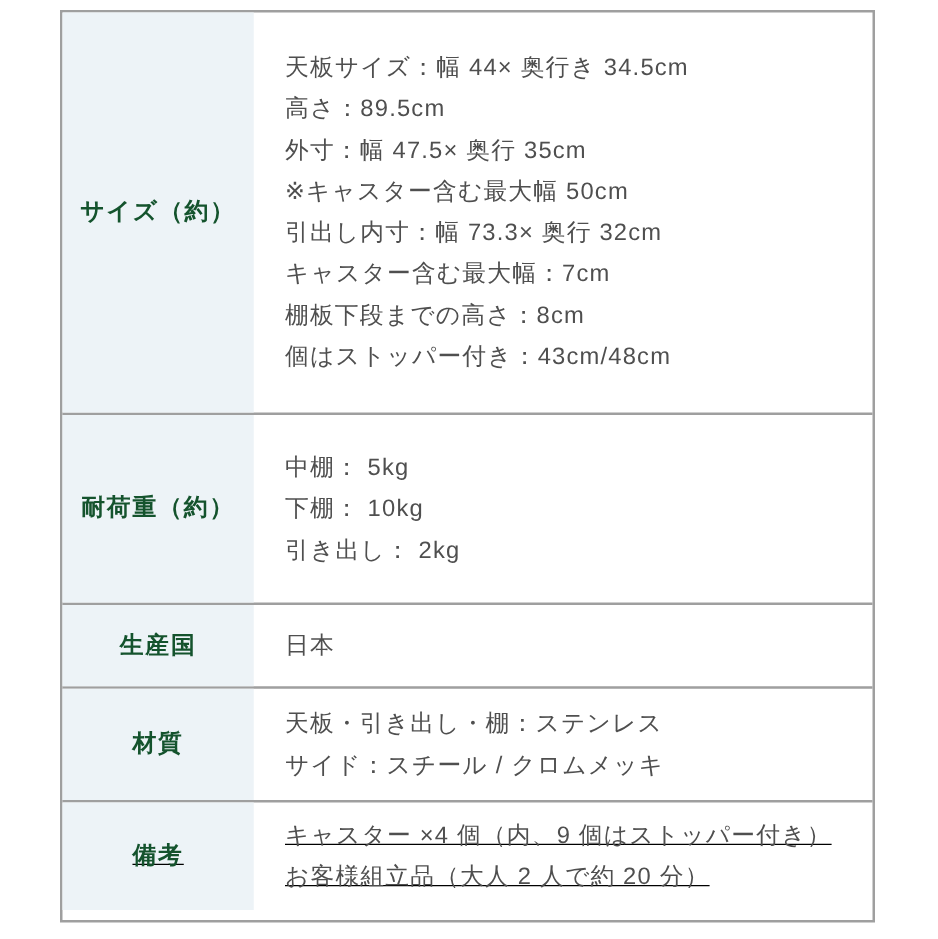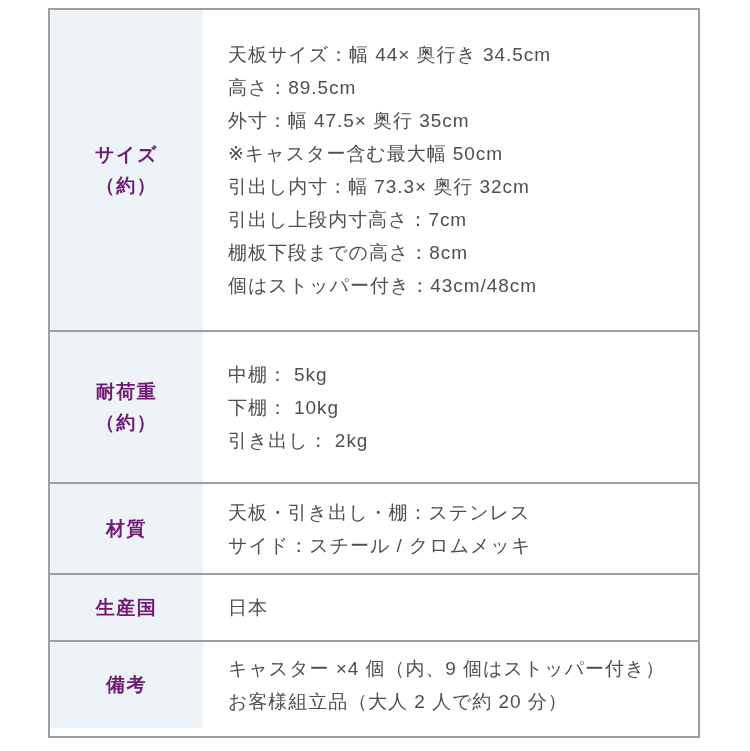--- a/index.html
+++ b/index.html
@@ -25,33 +25,33 @@
     display: flex;
     box-sizing: border-box;
   }
   .spec-row + .spec-row {
     border-top: 2px solid #9f9f9f;
   }
   .r0 { height: 320px; }
   .r1 { height: 152px; }
   .r2 { height: 91px;  }
   .r3 { height: 67px;  }
-  .r4 { height: 88px;  }
+  .r4 { height: 88px; text-decoration: underline;  }
   .spec-header {
     width: 153px;
     flex: 0 0 153px;
     background: #edf3f7;
     display: flex;
-    flex-direction: column;
+    flex-direction: row;
     align-items: center;
     justify-content: center;
     font-weight: bold;
     font-size: 19px;
     line-height: 1.65;
-    color: #701a75;
+    color: #14532d;
     letter-spacing: 0.08em;
     text-align: center;
   }
   .spec-value {
     flex: 1 1 auto;
     display: flex;
     flex-direction: column;
     justify-content: center;
     padding-left: 25px;
     font-size: 19px;
@@ -73,54 +73,54 @@
     <div class="spec-header">
       <span>サイズ</span>
       <span>（約）</span>
     </div>
     <div class="spec-value">
       <span class="spec-line">天板サイズ：幅 44× 奥行き 34.5cm</span>
       <span class="spec-line">高さ：89.5cm</span>
       <span class="spec-line">外寸：幅 47.5× 奥行 35cm</span>
       <span class="spec-line">※キャスター含む最大幅 50cm</span>
       <span class="spec-line">引出し内寸：幅 73.3× 奥行 32cm</span>
-      <span class="spec-line">引出し上段内寸高さ：7cm</span>
+      <span class="spec-line">キャスター含む最大幅：7cm</span>
       <span class="spec-line">棚板下段までの高さ：8cm</span>
       <span class="spec-line">個はストッパー付き：43cm/48cm</span>
     </div>
   </div>
 
   <div class="spec-row r1">
     <div class="spec-header">
       <span>耐荷重</span>
       <span>（約）</span>
     </div>
     <div class="spec-value">
       <span class="spec-line">中棚： 5kg</span>
       <span class="spec-line">下棚： 10kg</span>
       <span class="spec-line">引き出し： 2kg</span>
     </div>
   </div>
 
+  <div class="spec-row r3">
+    <div class="spec-header">
+      <span>生産国</span>
+    </div>
+    <div class="spec-value">
+      <span class="spec-line">日本</span>
+    </div>
+  </div>
+
   <div class="spec-row r2">
     <div class="spec-header">
       <span>材質</span>
     </div>
     <div class="spec-value">
       <span class="spec-line">天板・引き出し・棚：ステンレス</span>
       <span class="spec-line">サイド：スチール / クロムメッキ</span>
-    </div>
-  </div>
-
-  <div class="spec-row r3">
-    <div class="spec-header">
-      <span>生産国</span>
-    </div>
-    <div class="spec-value">
-      <span class="spec-line">日本</span>
     </div>
   </div>
 
   <div class="spec-row r4">
     <div class="spec-header">
       <span>備考</span>
     </div>
     <div class="spec-value">
       <span class="spec-line">キャスター ×4 個（内、9 個はストッパー付き）</span>
       <span class="spec-line">お客様組立品（大人 2 人で約 20 分）</span>

